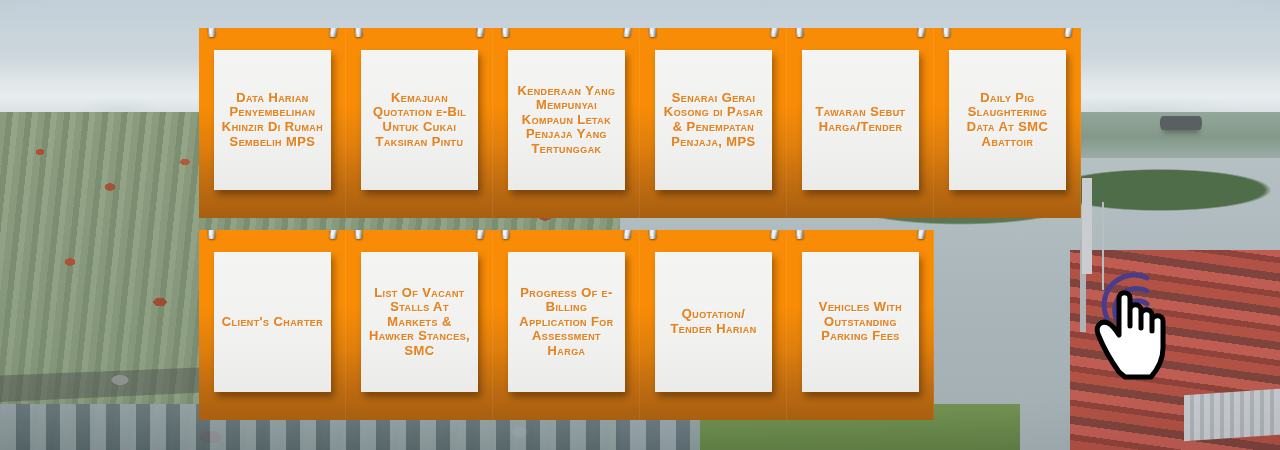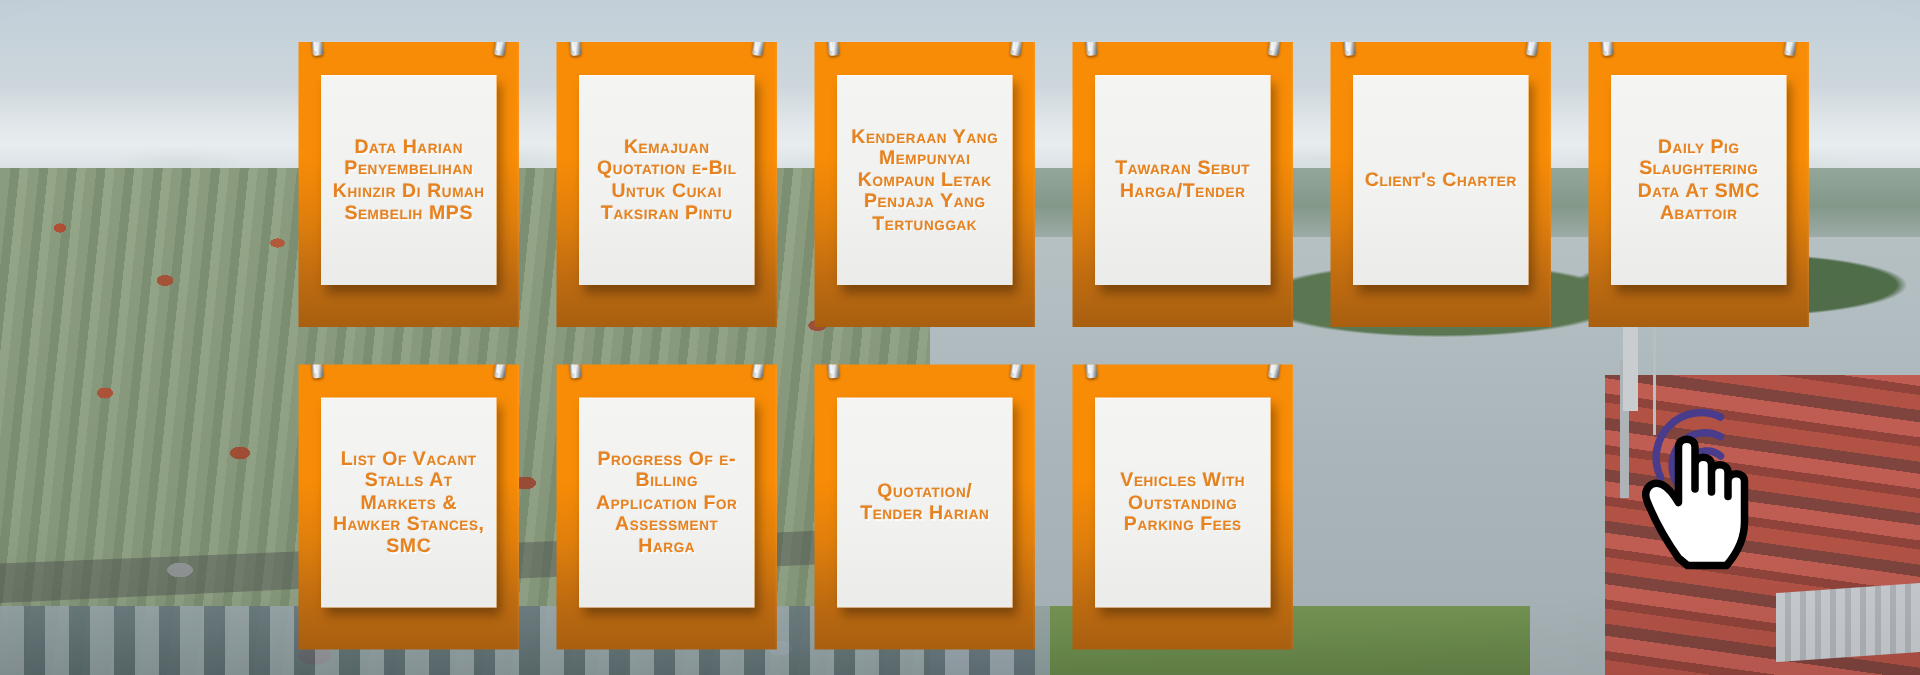--- a/index.html
+++ b/index.html
@@ -151,21 +151,20 @@
     left: 199px;
     top: 28px;
     width: 882px;
     height: 392px;
     z-index: 5;
     display: grid;
     grid-template-columns: repeat(6, 147px);
     grid-template-rows: 190px 190px;
     row-gap: 12px;
     column-gap: 0;
-    gap: 25px;
   }
 
   .tile {
     position: relative;
     width: 147px;
     height: 190px;
     background: linear-gradient(180deg,
         #f98c06 0%,
         #f98c06 40%,
         #e07f0c 62%,
@@ -278,35 +277,42 @@
     </div>
     <div class="tile">
       <div class="paper">
         <div class="tile-title">Kenderaan Yang Mempunyai Kompaun Letak Penjaja Yang Tertunggak</div>
       </div>
       <span class="clip left"></span>
       <span class="clip right"></span>
     </div>
     <div class="tile">
       <div class="paper">
+        <div class="tile-title">Senarai Gerai Kosong di Pasar &amp; Penempatan Penjaja, MPS</div>
+      </div>
+      <span class="clip left"></span>
+      <span class="clip right"></span>
+    </div>
+    <div class="tile">
+      <div class="paper">
         <div class="tile-title">Tawaran Sebut Harga/Tender</div>
       </div>
       <span class="clip left"></span>
       <span class="clip right"></span>
     </div>
     <div class="tile">
       <div class="paper">
+        <div class="tile-title">Daily Pig Slaughtering Data At SMC Abattoir</div>
+      </div>
+      <span class="clip left"></span>
+      <span class="clip right"></span>
+    </div>
+    <div class="tile">
+      <div class="paper">
         <div class="tile-title">Client's Charter</div>
-      </div>
-      <span class="clip left"></span>
-      <span class="clip right"></span>
-    </div>
-    <div class="tile">
-      <div class="paper">
-        <div class="tile-title">Daily Pig Slaughtering Data At SMC Abattoir</div>
       </div>
       <span class="clip left"></span>
       <span class="clip right"></span>
     </div>
     <div class="tile">
       <div class="paper">
         <div class="tile-title">List Of Vacant Stalls At Markets &amp; Hawker Stances, SMC</div>
       </div>
       <span class="clip left"></span>
       <span class="clip right"></span>

